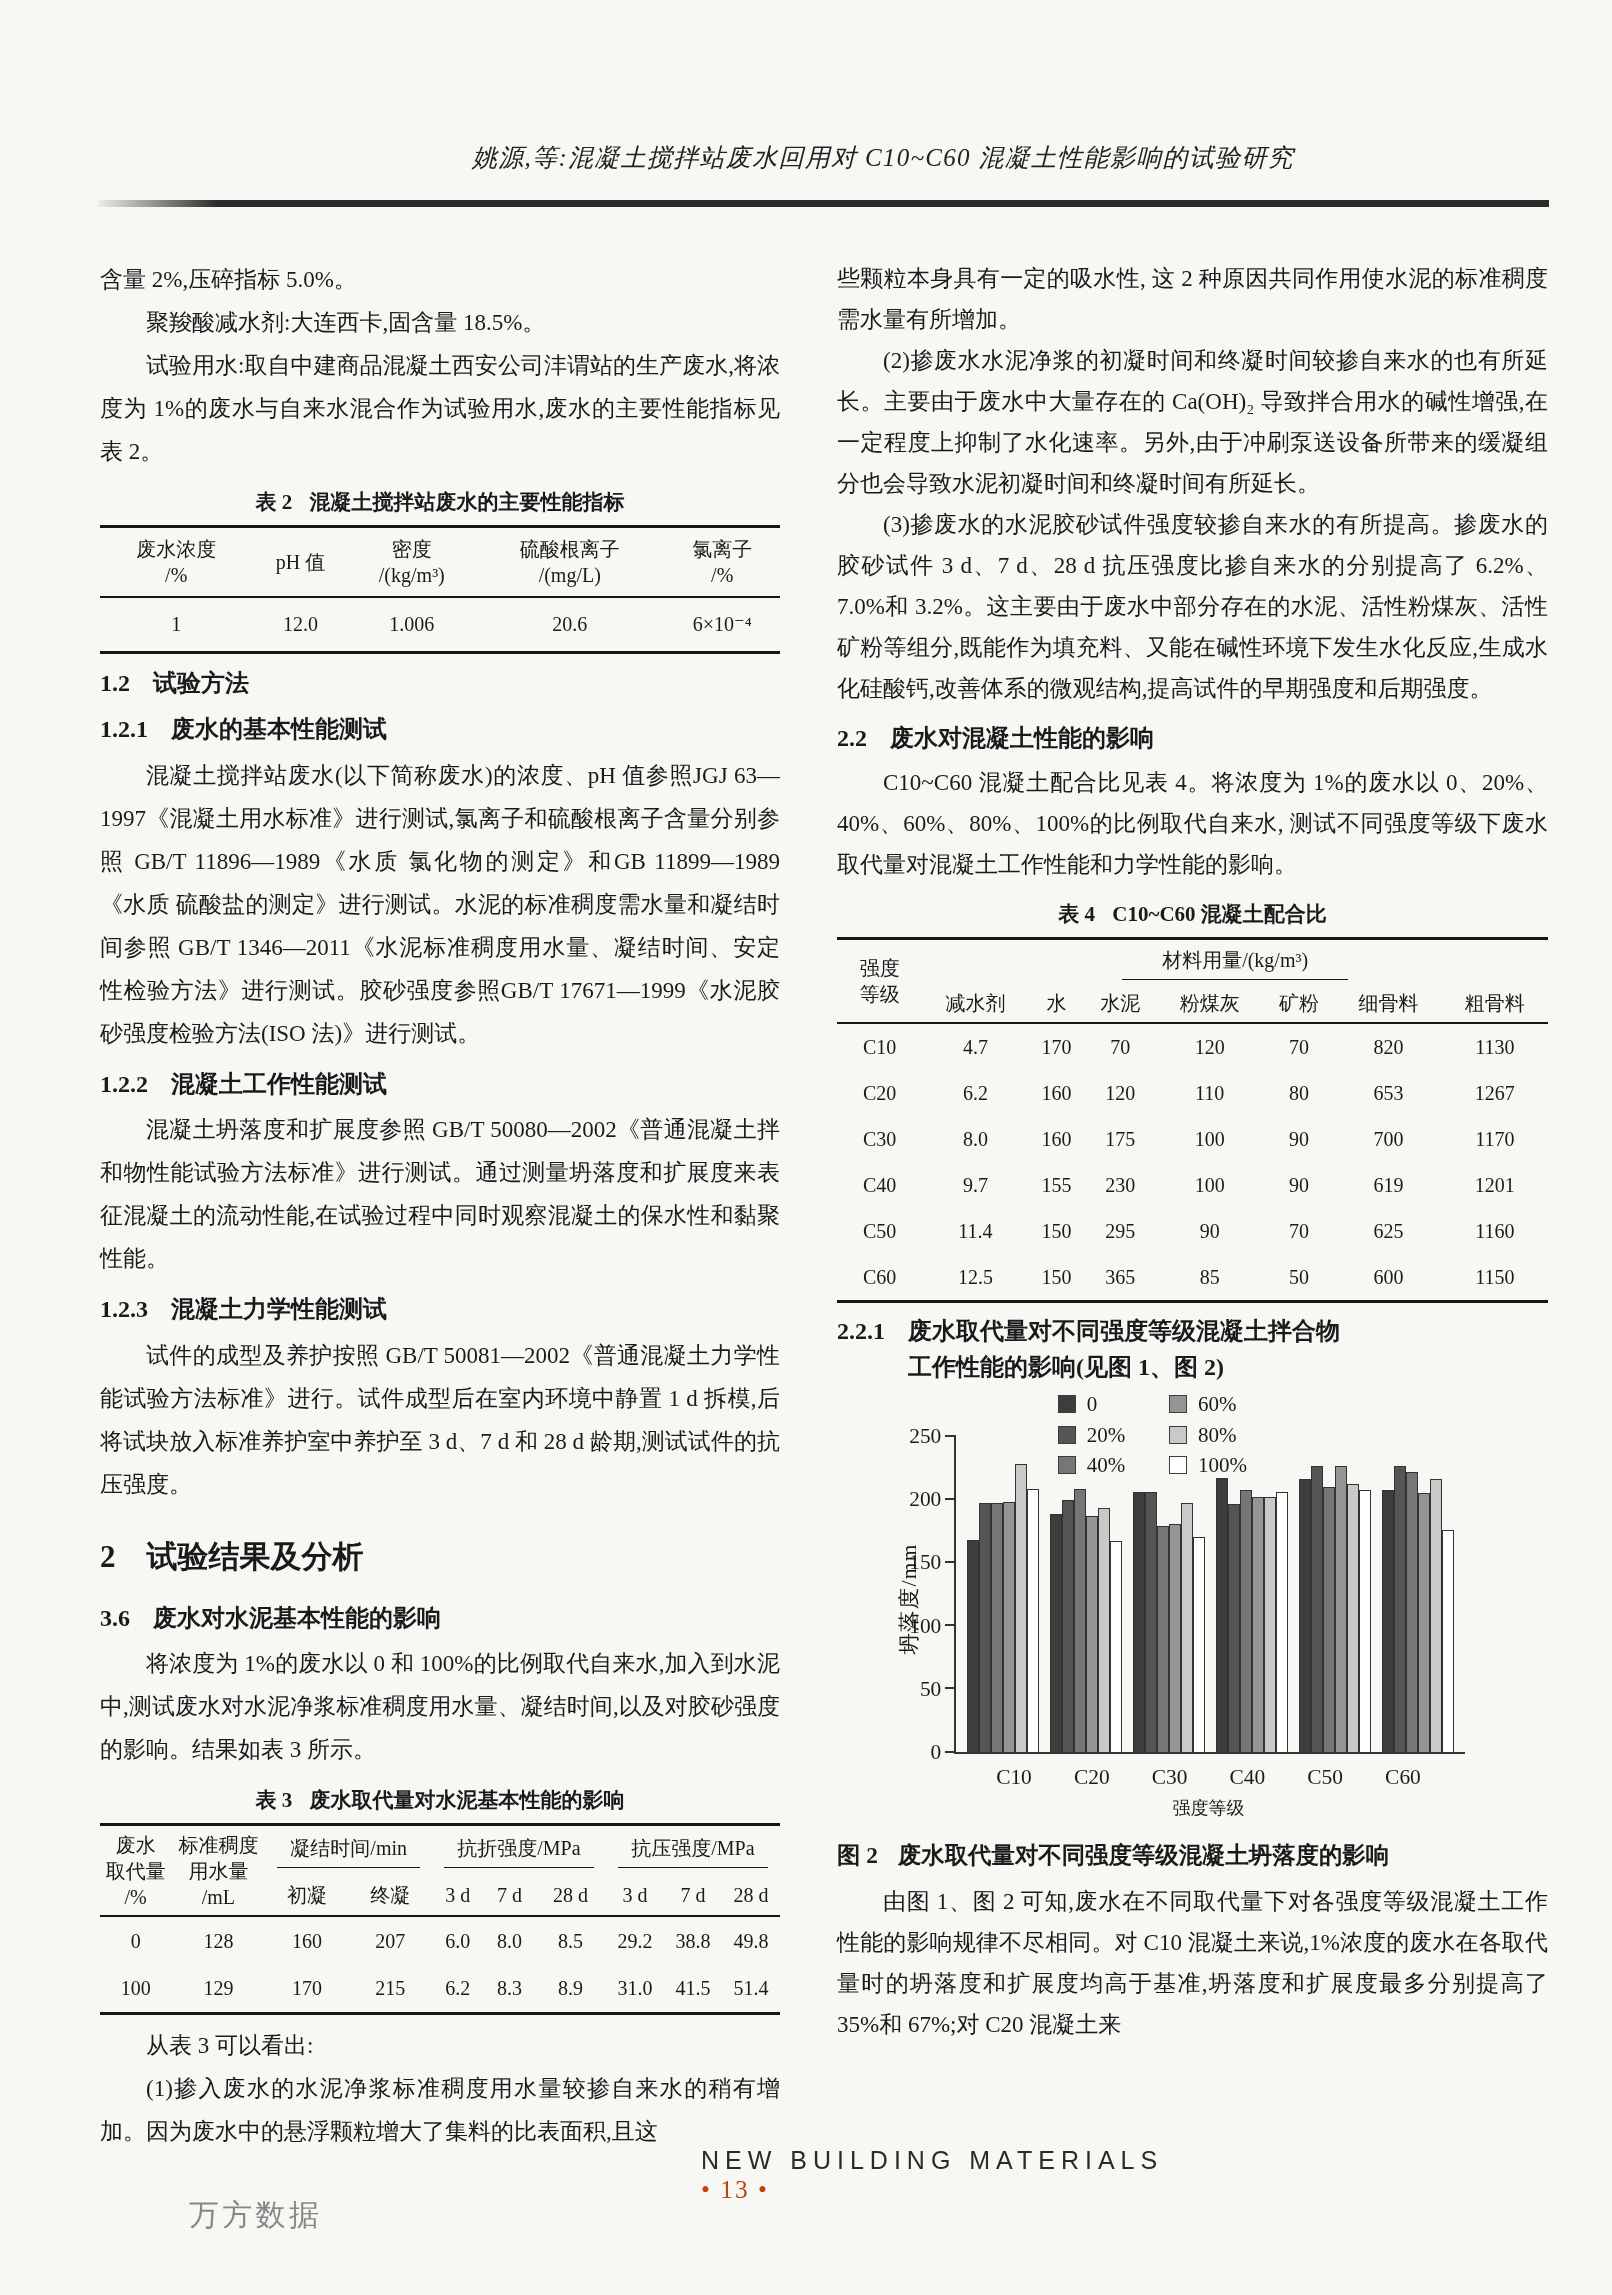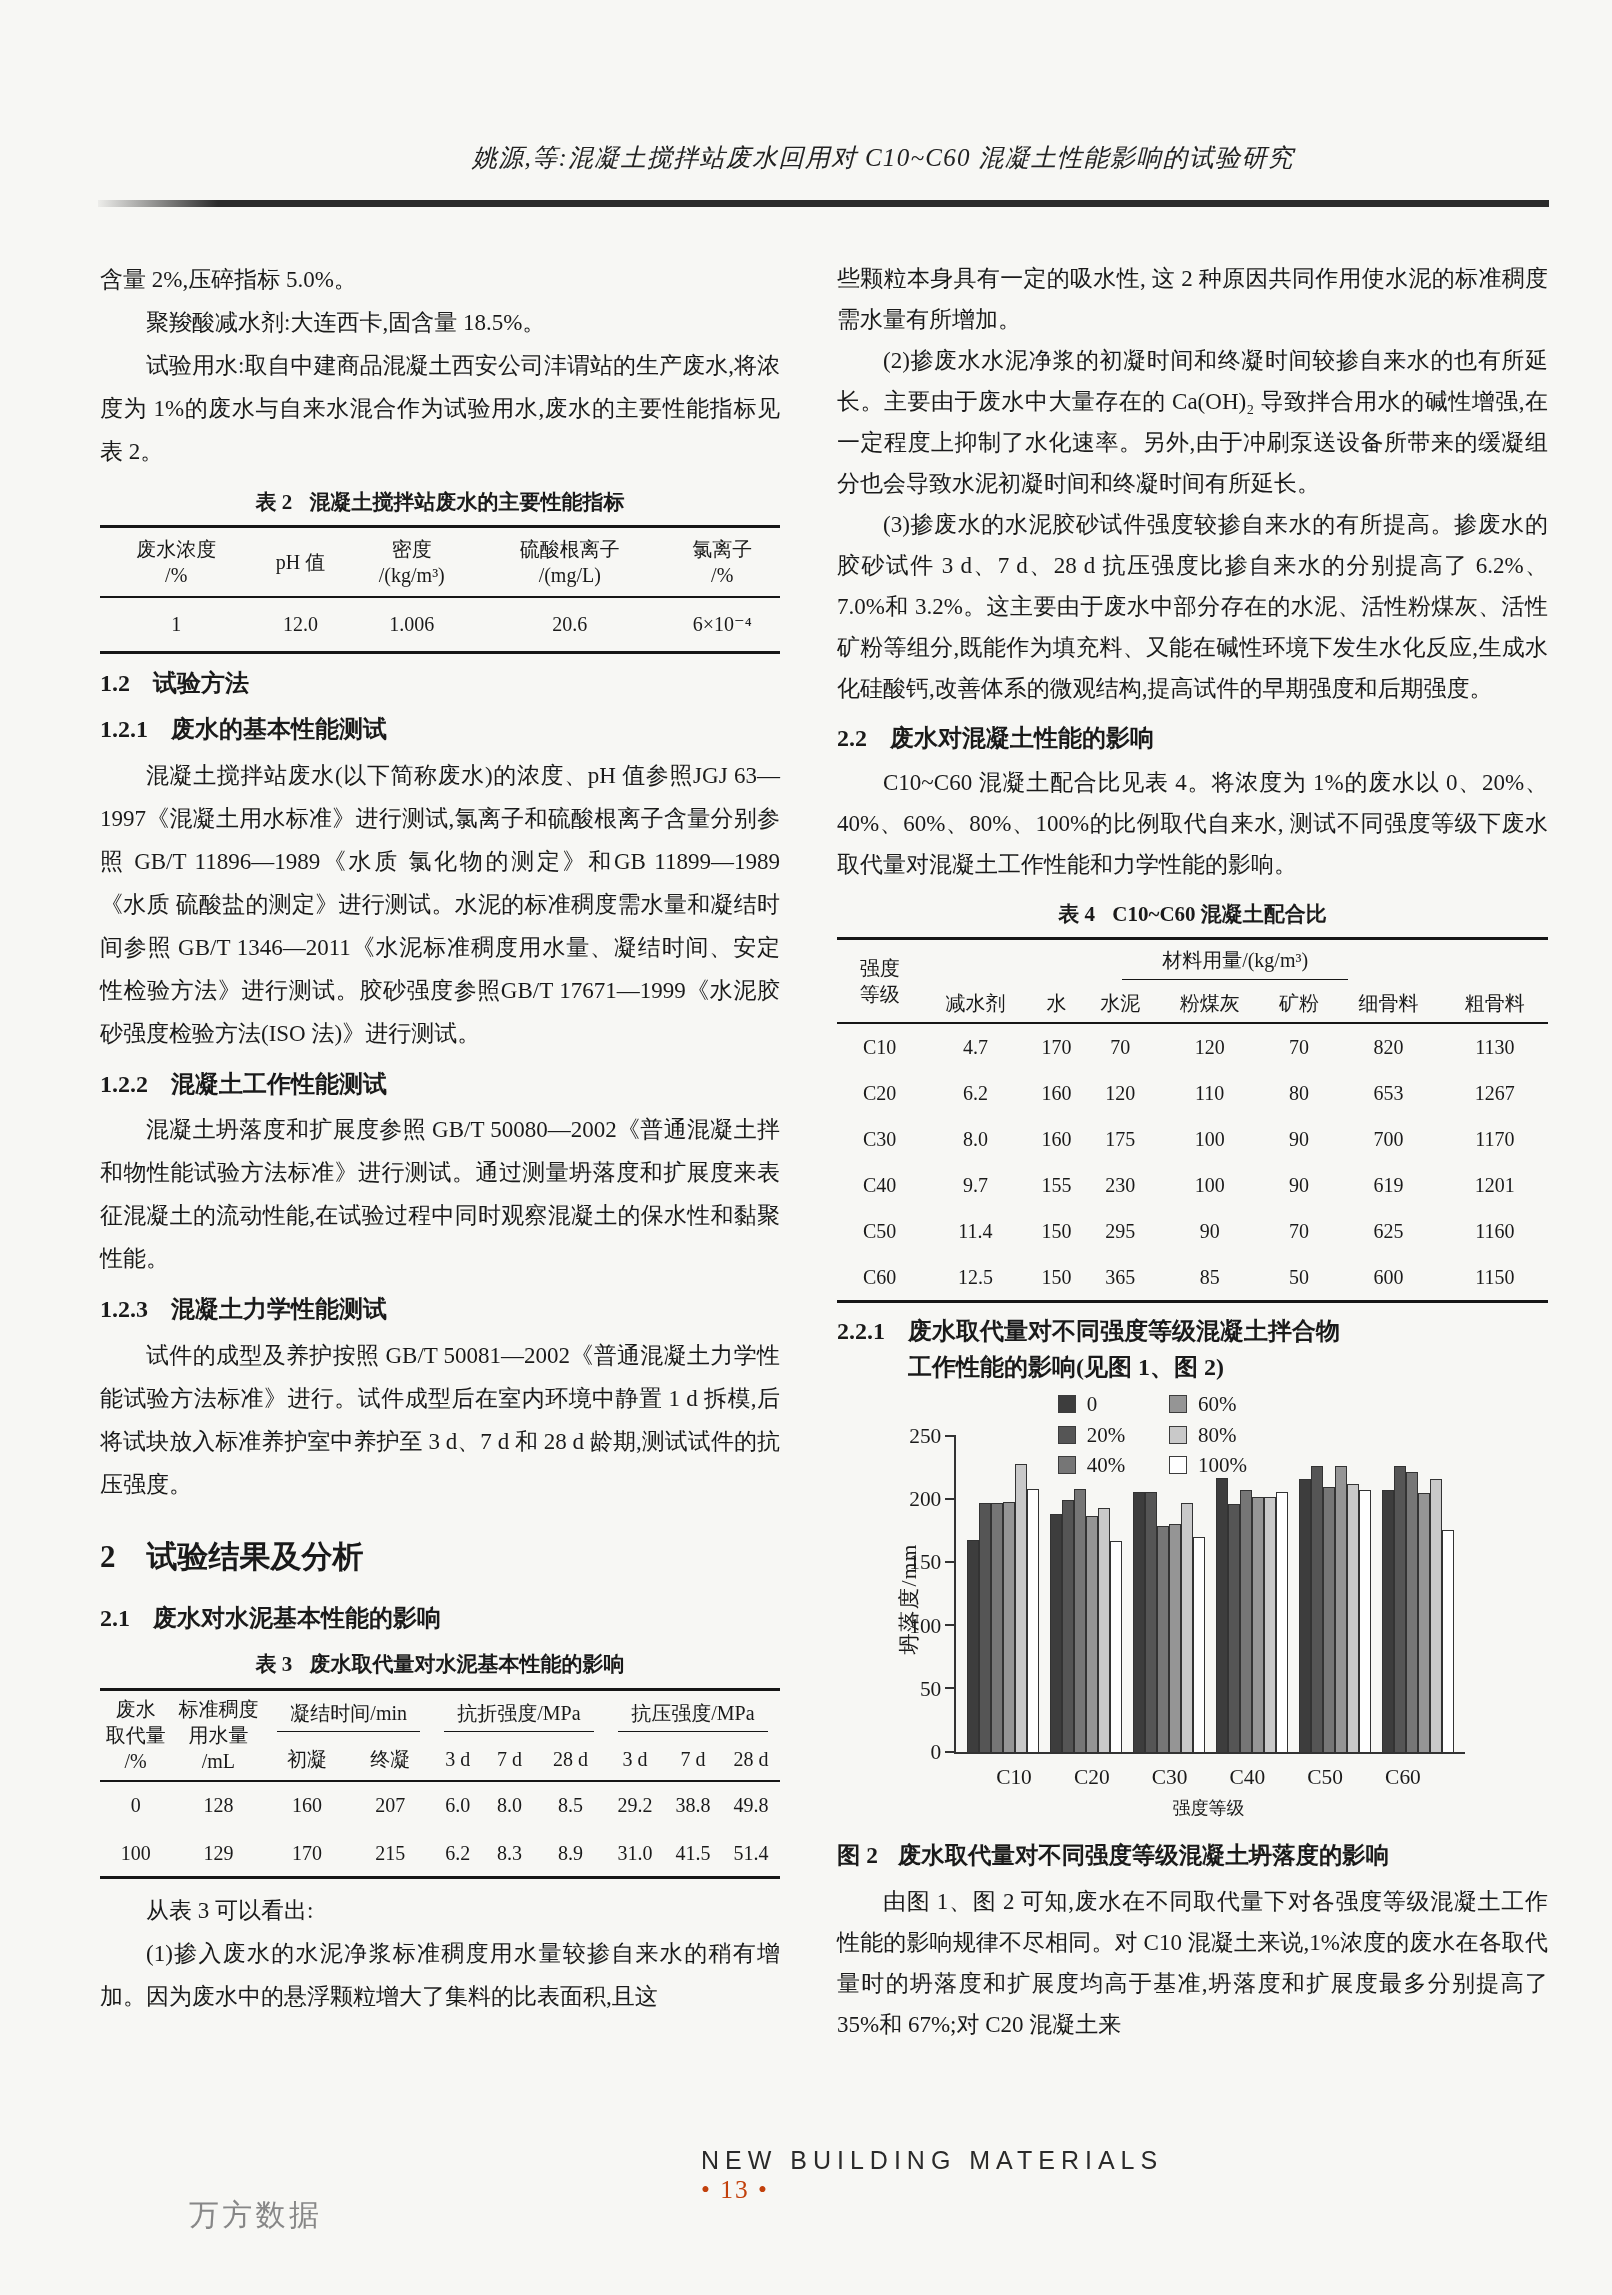--- a/index.html
+++ b/index.html
@@ -121,22 +121,23 @@
 
     <div class="h-sub">
       <span class="h-num">1.2.3</span><span class="h-text">混凝土力学性能测试</span>
     </div>
     <p class="para indent">试件的成型及养护按照 GB/T 50081—2002《普通混凝土力学性能试验方法标准》进行。试件成型后在室内环境中静置 1 d 拆模,后将试块放入标准养护室中养护至 3 d、7 d 和 28 d 龄期,测试试件的抗压强度。</p>
 
     <div class="h-main">
       <span class="h-num">2</span><span>试验结果及分析</span>
     </div>
     <div class="h-sub">
-      <span class="h-num">2.1</span><span class="h-text">废水对水泥基本性能的影响</span>
-    </div>
+      <span class="h-num">3.6</span><span class="h-text">废水对水泥基本性能的影响</span>
+    </div>
+    <p class="para indent">将浓度为 1%的废水以 0 和 100%的比例取代自来水,加入到水泥中,测试废水对水泥净浆标准稠度用水量、凝结时间,以及对胶砂强度的影响。结果如表 3 所示。</p>
 
     <div class="tbl-title">
       <span class="h-num">表 3</span><span>废水取代量对水泥基本性能的影响</span>
     </div>
     <div class="tbl-wrap">
       <table class="paper-table t3">
         <thead>
           <tr>
             <th rowspan="2">废水
 取代量

